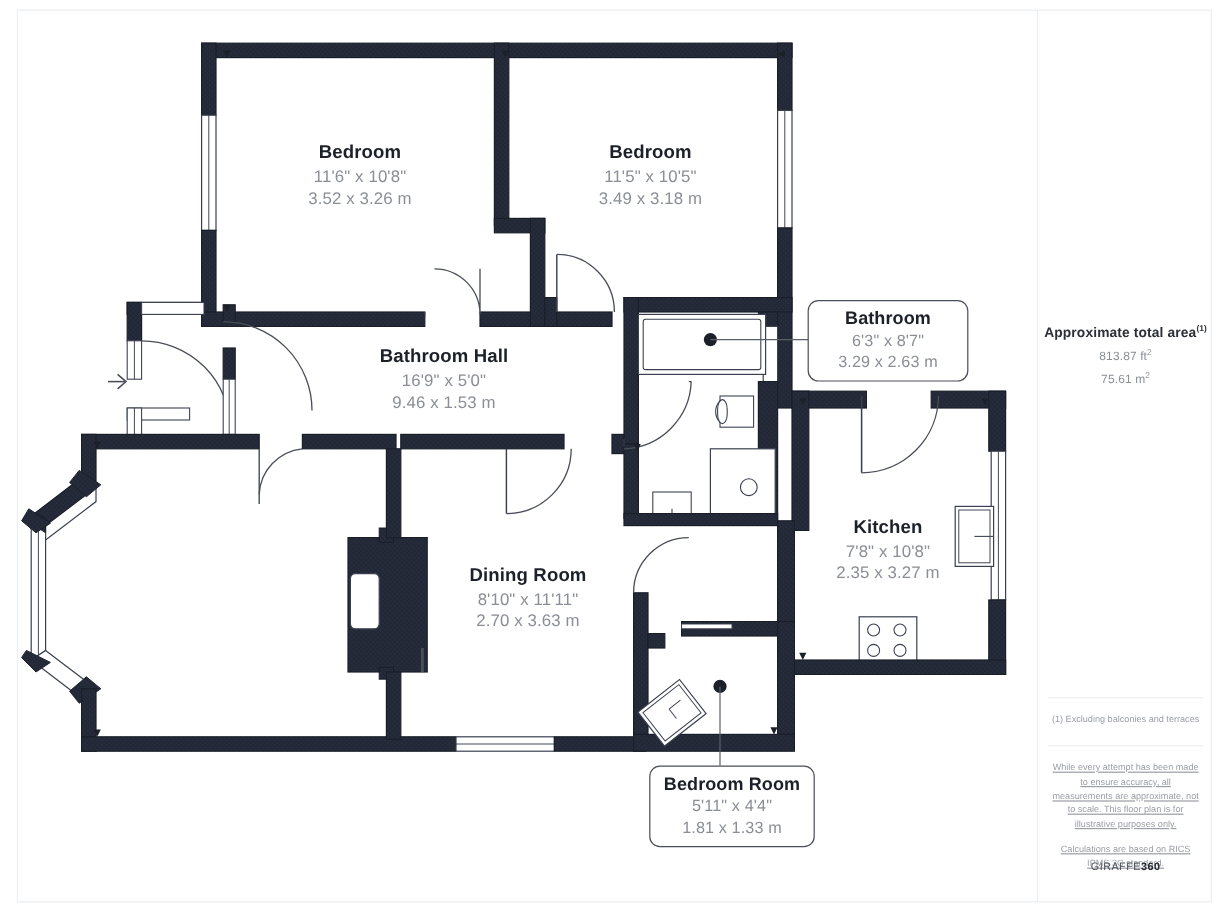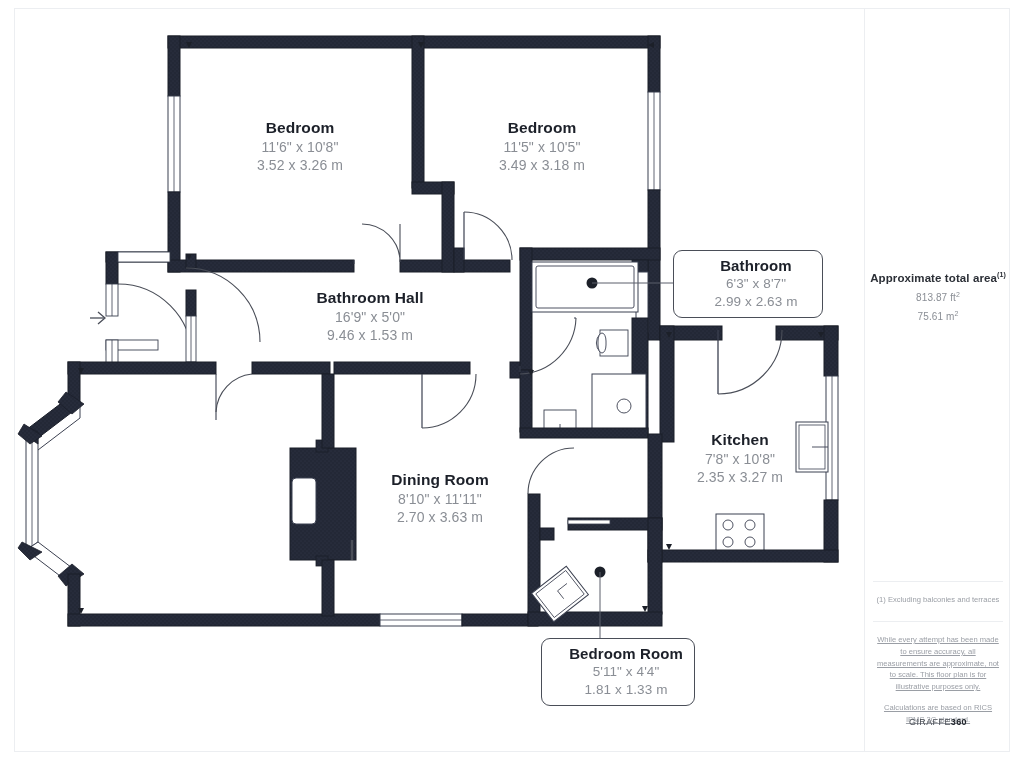--- a/index.html
+++ b/index.html
@@ -132,21 +132,21 @@
   .room-dim {
     font-size: 14px;
     color: #8a8e95;
     line-height: 1.30;
     letter-spacing: 0.1px;
   }
   .boxed {
     border: 1.4px solid #4a4e58;
     border-radius: 9px;
     background: #ffffff;
-    padding: 5px 9px 7px 25px;
+    padding: 5px 9px 7px 9px;
   }
   .boxed .room-name { font-size: 15px; }
   .boxed .room-dim { font-size: 13.5px; }
 </style>
 </head>
 <body>
 
 <div id="page">
 
   <div class="page-frame"></div>
@@ -391,21 +391,21 @@
 
   <div class="room-label" style="left:288px; top:288px; width:164px;">
     <div class="room-name">Bathroom Hall</div>
     <div class="room-dim">16'9" x 5'0"</div>
     <div class="room-dim">9.46 x 1.53 m</div>
   </div>
 
   <div class="room-label boxed" style="left:673px; top:250px; width:114px;">
     <div class="room-name">Bathroom</div>
     <div class="room-dim">6'3" x 8'7"</div>
-    <div class="room-dim">2.99 x 2.63 m</div>
+    <div class="room-dim">3.29 x 2.63 m</div>
   </div>
 
   <div class="room-label" style="left:676px; top:430px; width:128px;">
     <div class="room-name">Kitchen</div>
     <div class="room-dim">7'8" x 10'8"</div>
     <div class="room-dim">2.35 x 3.27 m</div>
   </div>
 
 
   <div class="room-label" style="left:366px; top:470px; width:148px;">

